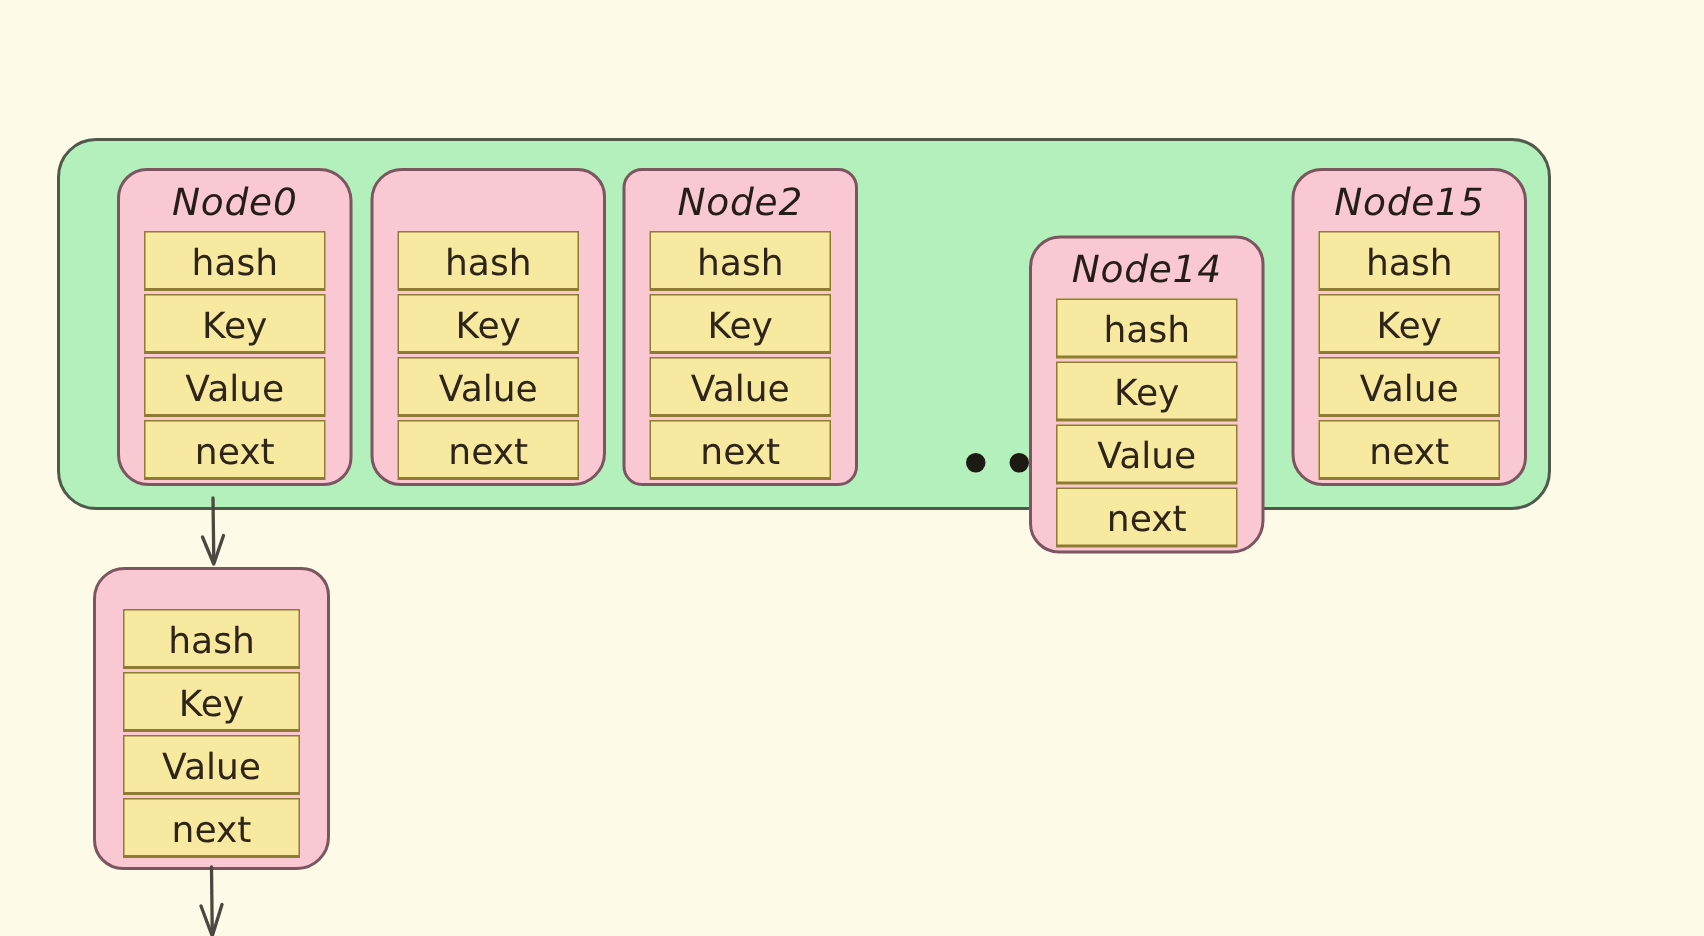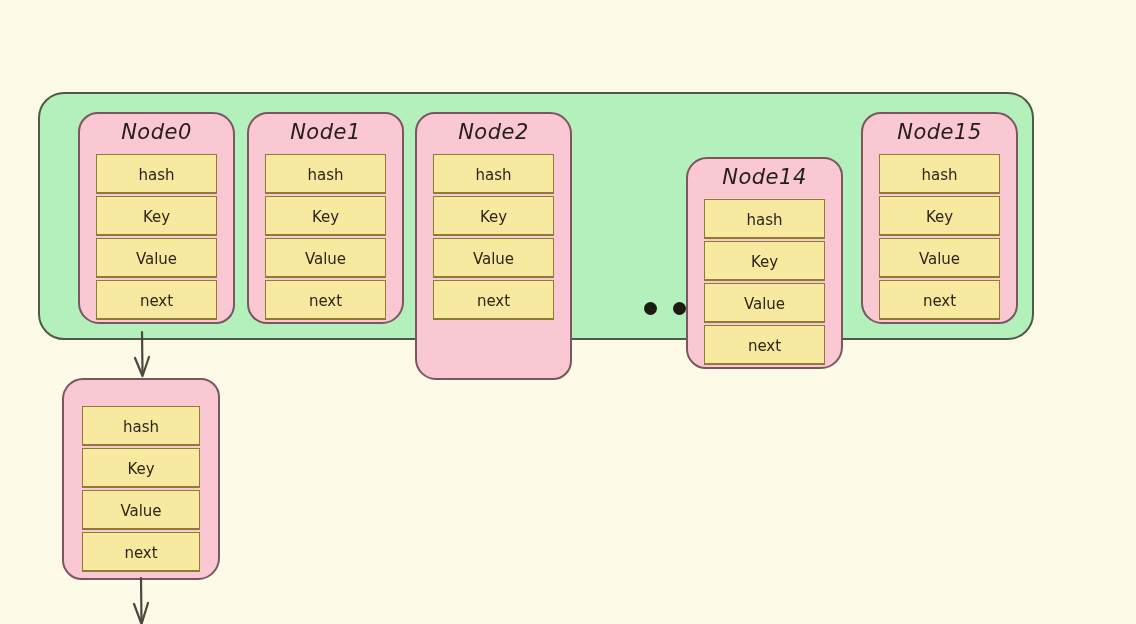--- a/index.html
+++ b/index.html
@@ -42,40 +42,40 @@
     border: 2.2px solid #7b5560;
     border-radius: 20px;
     box-sizing: border-box;
   }
   .node-title {
     position: absolute;
     left: 0;
     top: 6px;
     width: 100%;
     text-align: center;
-    font-size: 21px;
+    font-size: 25px;
     font-style: italic;
     letter-spacing: 0.5px;
     color: #241d18;
     font-family: "DejaVu Sans", sans-serif;
   }
   .fields {
     position: absolute;
     left: 16px;
     right: 16px;
     top: 40px;
   }
   .field {
     height: 40px;
     line-height: 40px;
     background: #f7e9a0;
     border: 1.6px solid #8e7b34;
     border-bottom-width: 2.2px;
     text-align: center;
-    font-size: 15px;
+    font-size: 24px;
     color: #2e2518;
     box-sizing: border-box;
     margin-bottom: 2px;
     font-family: "DejaVu Sans", sans-serif;
   }
   .field:last-child { margin-bottom: 0; }
 
   
   .node.skew-a { border-radius: 20px 22px 19px 21px; }
   .node.skew-b { border-radius: 21px 19px 22px 20px; }
@@ -133,30 +133,29 @@
       <div class="node-title">Node0</div>
       <div class="fields">
         <div class="field">hash</div>
         <div class="field">Key</div>
         <div class="field">Value</div>
         <div class="field">next</div>
       </div>
     </div>
 
     <div class="node skew-b" style="left:207px; top:18px; width:157px; height:212px;">
-      <div class="node-title">Node1</div>
-      <div class="fields">
-        <div class="field">hash</div>
-        <div class="field">Key</div>
-        <div class="field">Value</div>
-        <div class="field">next</div>
-      </div>
-    </div>
-
-    <div class="node skew-a" style="left:375px; top:18px; width:157px; height:268px;">
+      <div class="fields">
+        <div class="field">hash</div>
+        <div class="field">Key</div>
+        <div class="field">Value</div>
+        <div class="field">next</div>
+      </div>
+    </div>
+
+    <div class="node skew-a" style="left:375px; top:18px; width:157px; height:212px;border-radius:13px;">
       <div class="node-title">Node2</div>
       <div class="fields">
         <div class="field">hash</div>
         <div class="field">Key</div>
         <div class="field">Value</div>
         <div class="field">next</div>
       </div>
     </div>
 
     <div class="ellipsis">

